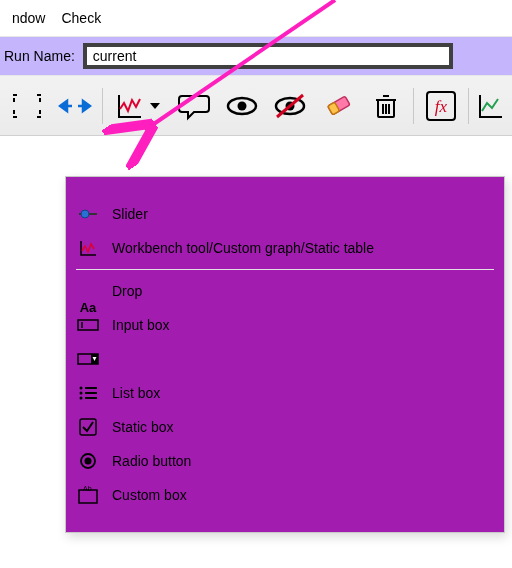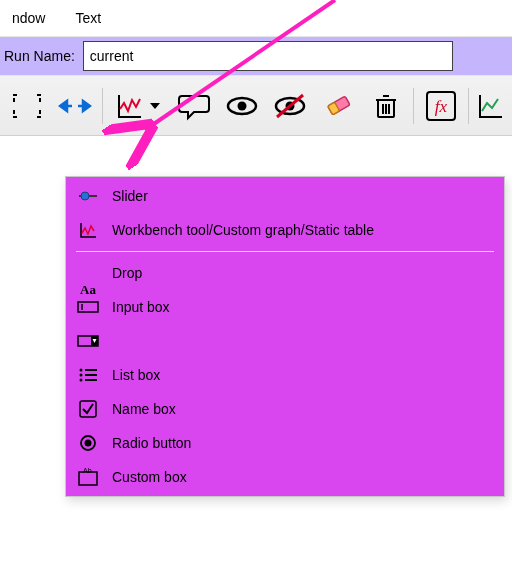--- a/index.html
+++ b/index.html
@@ -12,44 +12,44 @@
     font-size: 14px;
     background: #ffffff;
     color: #000;
     overflow: hidden;
     position: relative;
   }
   .menubar {
     height: 36px;
     display: flex;
     align-items: center;
-    gap: 14px;
+    gap: 0;
     padding: 0 4px;
     background: #fff;
   }
   .menubar .menu-item {
     padding: 6px 8px;
     cursor: default;
   }
   .runname-bar {
     height: 40px;
     display: flex;
     align-items: center;
     background: #c4b5fd;
     gap: 8px;
     padding: 0 4px;
     border-top: 1px solid #e6e6e6;
     border-bottom: 1px solid #e6e6e6;
   }
   .run-label { padding: 0 0 0 0; }
   .run-input {
-    border: 1px solid #404040;
+    border: 4px solid #404040;
     height: 26px;
     width: 370px;
-    padding: 14px 6px;
+    padding: 4px 6px;
     font-family: inherit;
     font-size: 14px;
   }
   .toolbar {
     height: 60px;
     background: linear-gradient(#f2f2f2, #ebebeb);
     border-bottom: 1px solid #d0d0d0;
     display: flex;
     align-items: center;
     padding: 0 6px;
@@ -66,24 +66,24 @@
   .sep {
     width: 1px;
     height: 36px;
     background: #c8c8c8;
   }
   .dropdown-menu {
     position: absolute;
     left: 65px;
     top: 176px;
     width: 440px;
-    background: #d946ef;
+    background: #a21caf;
     border: 1px solid #c8c8c8;
     box-shadow: 2px 4px 10px rgba(0,0,0,0.15);
-    padding: 2px 0;
+    padding: 20px 0;
   }
   .menu-divider {
     height: 1px;
     background: #e2e2e2;
     margin: 4px 10px;
   }
   .menu-row {
     display: flex;
     align-items: center;
     height: 34px;
@@ -108,21 +108,21 @@
     left: 0; top: 0;
     width: 512px; height: 568px;
     pointer-events: none;
   }
 </style>
 </head>
 <body>
 
 <div class="menubar">
   <div class="menu-item">ndow</div>
-  <div class="menu-item">Text</div>
+  <div class="menu-item">Check</div>
 </div>
 
 <div class="runname-bar">
   <span class="run-label">Run Name:</span>
   <input class="run-input" value="current" style="">
 </div>
 
 <div class="toolbar">
 
   <div class="tbbtn">
@@ -246,21 +246,21 @@
           <polyline points="4,12 7,7 10,13 13,5 16,10" stroke="#e00030" stroke-width="1.5" fill="none"></polyline>
         </svg>
     </span>
     <span>Workbench tool/Custom graph/Static table</span>
   </div>
 
   <div class="menu-divider"></div>
 
 
   <div class="menu-row">
-    <span class="menu-icon" style="font-family:Liberation Serif, serif;font-weight:bold;margin-top:33px;">Aa</span>
+    <span class="menu-icon" style="font-family:Liberation Sans, sans-serif;font-weight:bold;margin-top:33px;">Aa</span>
     <span>Drop</span>
   </div>
 
   <div class="menu-row">
     <span class="menu-icon">
       <svg width="22" height="14">
           <rect x="1" y="2" width="20" height="10" fill="none" stroke="#000" stroke-width="1.5"></rect>
           <line x1="5" y1="4" x2="5" y2="10" stroke="#000" stroke-width="1.5"></line>
         </svg>
     </span>
@@ -291,21 +291,21 @@
     <span>List box</span>
   </div>
 
   <div class="menu-row">
     <span class="menu-icon">
       <svg width="18" height="18">
           <rect x="1" y="1" width="16" height="16" rx="2" fill="none" stroke="#000" stroke-width="1.5"></rect>
           <polyline points="4,9 8,13 14,4" fill="none" stroke="#000" stroke-width="2"></polyline>
         </svg>
     </span>
-    <span>Name box</span>
+    <span>Static box</span>
   </div>
 
   <div class="menu-row">
     <span class="menu-icon">
       <svg width="18" height="18">
           <circle cx="9" cy="9" r="7" fill="none" stroke="#000" stroke-width="1.8"></circle>
           <circle cx="9" cy="9" r="3.5" fill="#000"></circle>
         </svg>
     </span>
     <span>Radio button</span>

